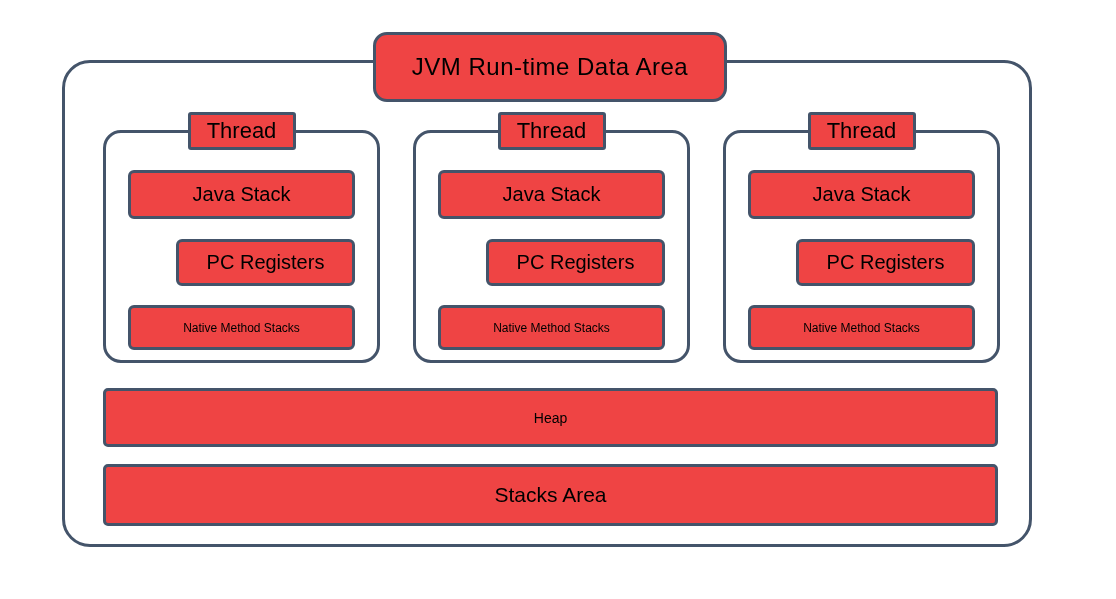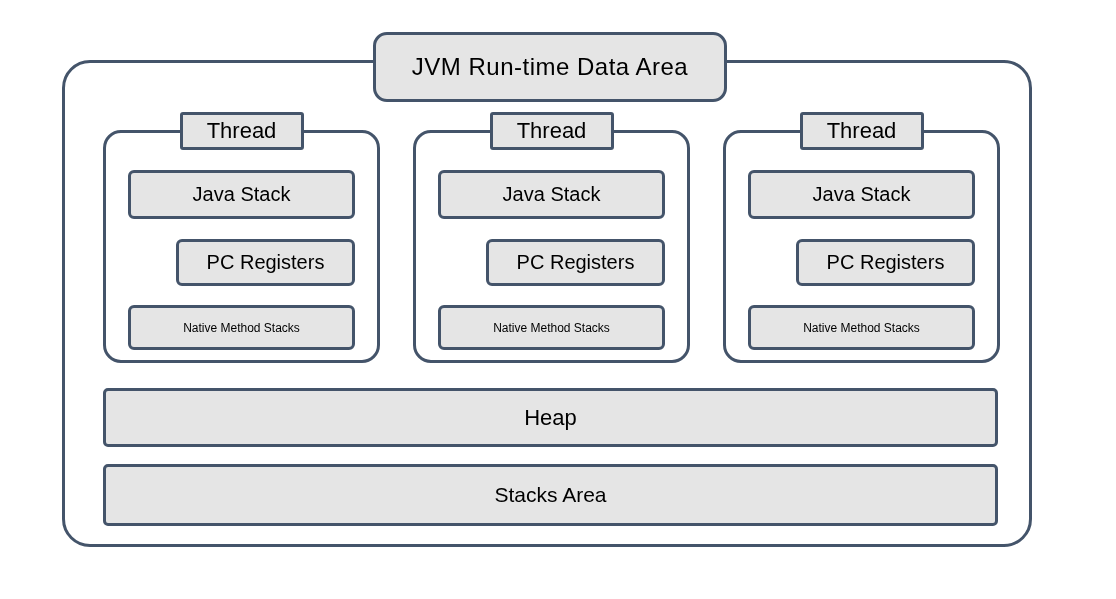--- a/index.html
+++ b/index.html
@@ -13,21 +13,21 @@
     height: 599px;
     background: #ffffff;
     font-family: "Liberation Sans", "DejaVu Sans", sans-serif;
     color: #000000;
     overflow: hidden;
   }
   .box {
     position: absolute;
     box-sizing: border-box;
     border: 3px solid #44546A;
-    background: #e5e5e5;
+    background: #ef4444;
     display: flex;
     align-items: center;
     justify-content: center;
     text-align: center;
   }
   
   .outer-container {
     left: 62px;
     top: 60px;
     width: 970px;
@@ -57,21 +57,21 @@
     z-index: 2;
   }
   .thread-container.t0 { left: 103px; }
   .thread-container.t1 { left: 413px; }
   .thread-container.t2 { left: 723px; }
   
   .thread-title-box {
     left: 50%;
     transform: translateX(-50%);
     top: -21px;
-    width: 124px;
+    width: 108px;
     height: 38px;
     border-radius: 3px;
     font-size: 22px;
     z-index: 3;
   }
   
   .inner-box {
     left: 22px;
     right: 22px;
     border-radius: 6px;
@@ -80,21 +80,21 @@
   .inner-box.java-stack   { top: 37px;  height: 49px; }
   .inner-box.pc-registers { top: 106px; height: 47px; margin-left: 48px; }
   .inner-box.native-stacks{ top: 172px; height: 45px; font-size: 12px; }
   
   .heap-box {
     left: 103px;
     top: 388px;
     width: 895px;
     height: 59px;
     border-radius: 5px;
-    font-size: 22px;
+    font-size: 14px;
     z-index: 2;
   }
   .method-area-box {
     left: 103px;
     top: 464px;
     width: 895px;
     height: 62px;
     border-radius: 5px;
     font-size: 21px;
     z-index: 2;

